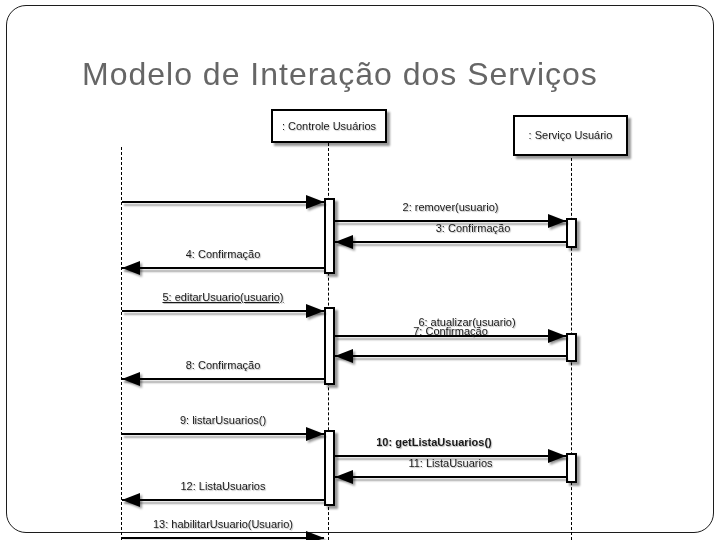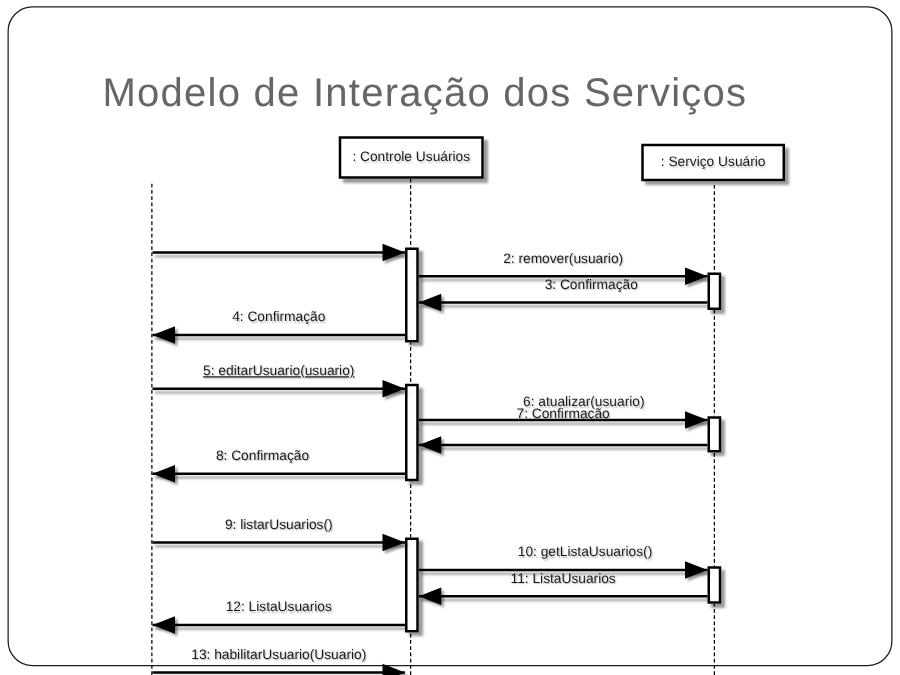--- a/index.html
+++ b/index.html
@@ -56,21 +56,21 @@
 
 <div class="slide-frame"></div>
 <div class="slide-title">Modelo de Interação dos Serviços</div>
 <div id="diagram">
     <div class="lifeline" style="left: 121px; top: 147px; height: 393px;"></div>
     <div class="lifeline" style="left: 328px; top: 143px; height: 397px;"></div>
     <div class="lifebox" style="left: 271px; top: 109px; width: 116px; height: 34px; text-align: right;">
       <span>: Controle Usuários</span>
     </div>
     <div class="lifeline" style="left: 571px; top: 148px; height: 392px;"></div>
-    <div class="lifebox" style="left: 513px; top: 115px; width: 115px; height: 30px;">
+    <div class="lifebox" style="left: 513px; top: 115px; width: 115px; height: 41px;">
       <span>: Serviço Usuário</span>
     </div>
     <div class="activation" style="left: 324px; top: 198px; height: 72px;"></div>
     <div class="activation" style="left: 566px; top: 218px; height: 26px;"></div>
     <div class="activation" style="left: 324px; top: 307px; height: 74px;"></div>
     <div class="activation" style="left: 566px; top: 333px; height: 25px;"></div>
     <div class="activation" style="left: 324px; top: 430px; height: 72px;"></div>
     <div class="activation" style="left: 566px; top: 453px; height: 26px;"></div>
     <div class="msgline" style="left: 122px; top: 201px; width: 202px;"></div>
     <div class="arrow right" style="top: 195px; left: 306px;"></div>
@@ -87,27 +87,27 @@
     <div class="arrow right" style="top: 304px; left: 306px;"></div>
     <div class="msglabel" style="left: 223px; top: 291px; text-decoration: underline;">5: editarUsuario(usuario)</div>
     <div class="msgline" style="left: 335px; top: 335px; width: 231px;"></div>
     <div class="arrow right" style="top: 329px; left: 548px;"></div>
     <div class="msglabel" style="left: 450.5px; top: 316px; padding-left: 33px;">6: atualizar(usuario)</div>
     <div class="msgline" style="left: 335px; top: 355px; width: 231px;"></div>
     <div class="arrow left" style="top: 349px; left: 335px;"></div>
     <div class="msglabel" style="left: 450.5px; top: 325px;">7: Confirmação</div>
     <div class="msgline" style="left: 122px; top: 378px; width: 202px;"></div>
     <div class="arrow left" style="top: 372px; left: 122px;"></div>
-    <div class="msglabel" style="left: 210px; top: 359px;">8: Confirmação</div>
+    <div class="msglabel" style="left: 223px; top: 359px;">8: Confirmação</div>
     <div class="msgline" style="left: 122px; top: 433px; width: 202px;"></div>
     <div class="arrow right" style="top: 427px; left: 306px;"></div>
     <div class="msglabel" style="left: 223px; top: 414px;">9: listarUsuarios()</div>
     <div class="msgline" style="left: 335px; top: 455px; width: 231px;"></div>
     <div class="arrow right" style="top: 449px; left: 548px;"></div>
-    <div class="msglabel" style="left: 468px; top: 436px;">10: getListaUsuarios()</div>
+    <div class="msglabel" style="left: 434px; top: 436px; font-weight: bold;">10: getListaUsuarios()</div>
     <div class="msgline" style="left: 335px; top: 476px; width: 231px;"></div>
     <div class="arrow left" style="top: 470px; left: 335px;"></div>
     <div class="msglabel" style="left: 450.5px; top: 457px;">11: ListaUsuarios</div>
     <div class="msgline" style="left: 122px; top: 499px; width: 202px;"></div>
     <div class="arrow left" style="top: 493px; left: 122px;"></div>
     <div class="msglabel" style="left: 223px; top: 480px;">12: ListaUsuarios</div>
     <div class="msgline" style="left: 122px; top: 537px; width: 202px;"></div>
     <div class="arrow right" style="top: 531px; left: 306px;"></div>
     <div class="msglabel" style="left: 223px; top: 518px;">13: habilitarUsuario(Usuario)</div>
   </div>

